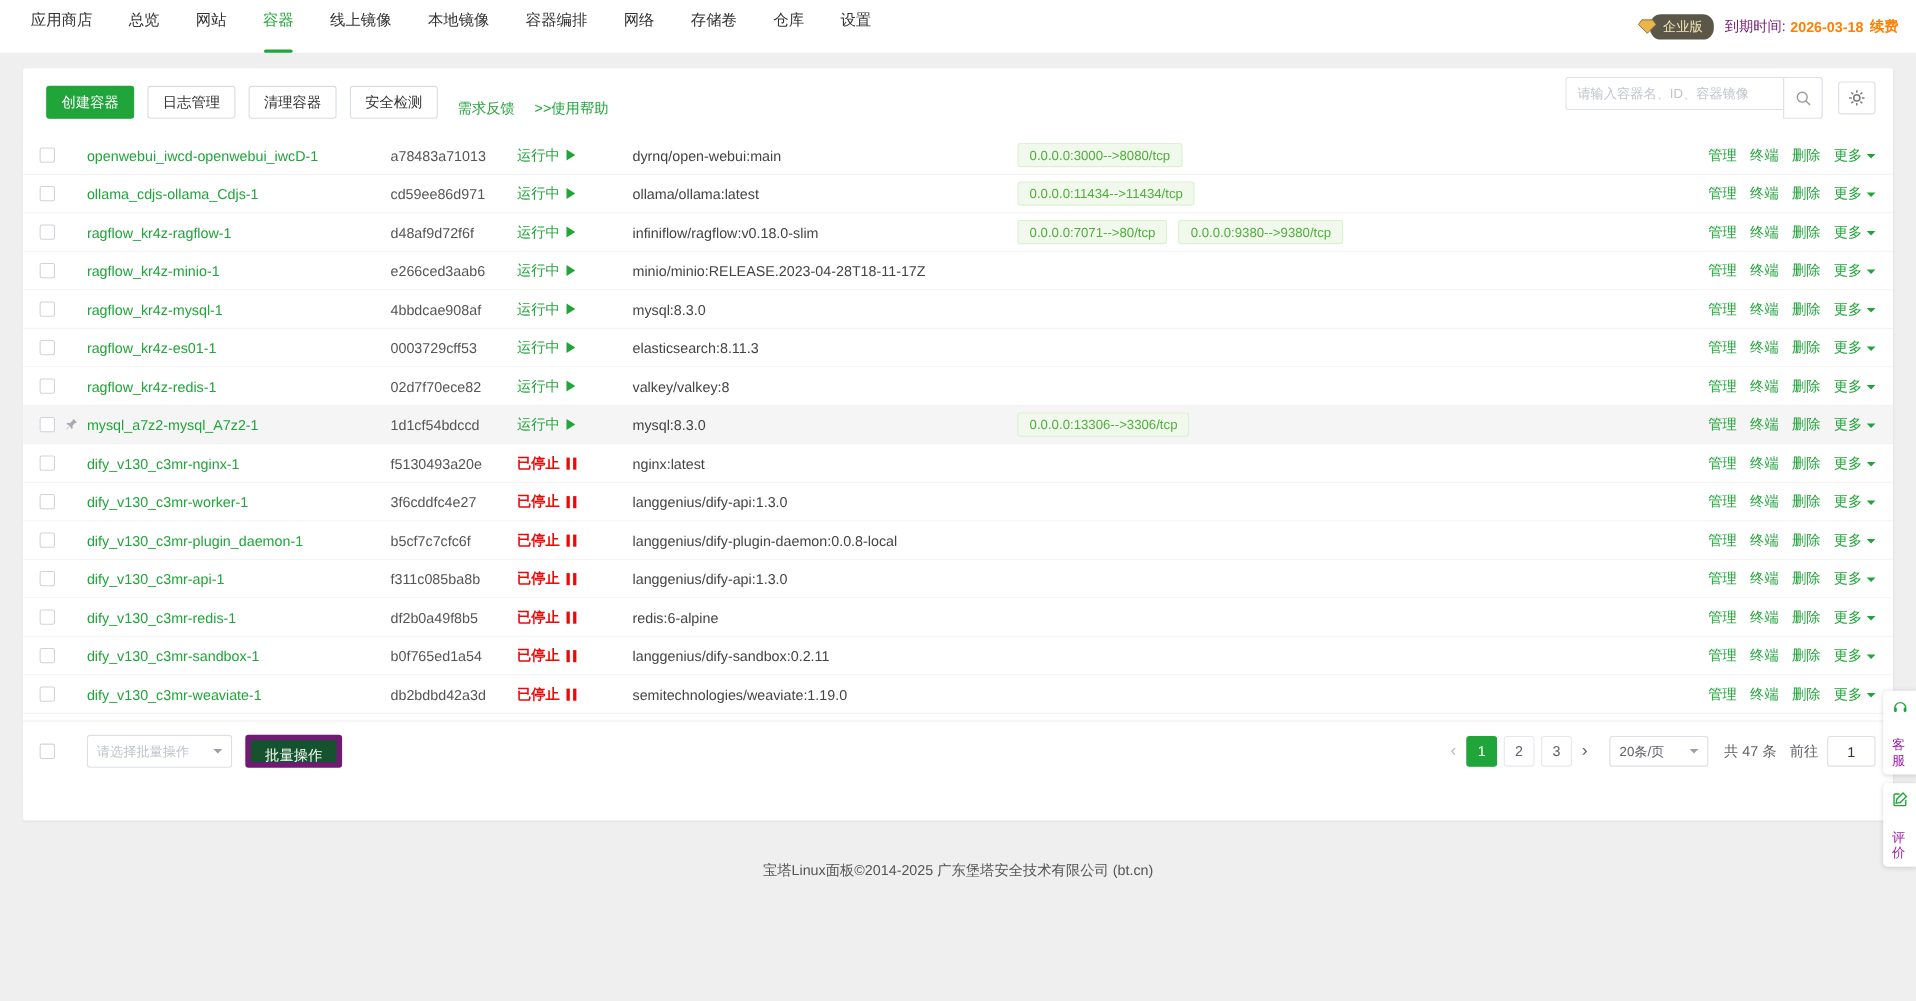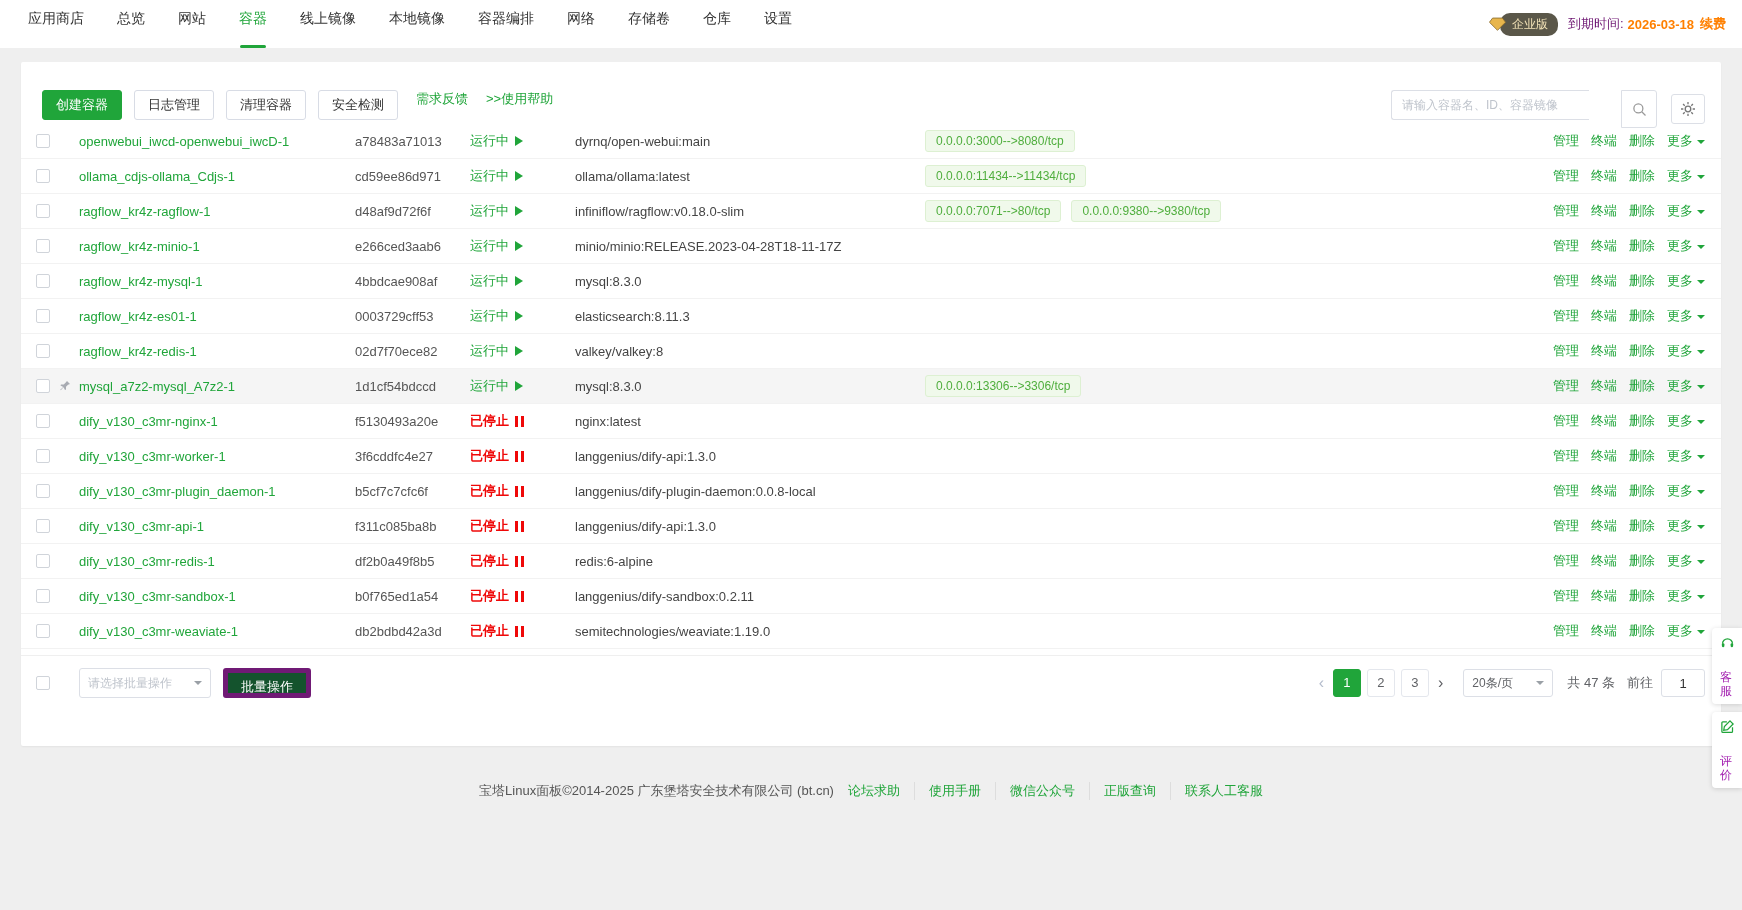--- a/index.html
+++ b/index.html
@@ -18,27 +18,27 @@
   .badge-wrap svg { margin-right:-6px; position:relative; z-index:2; }
   .badge-text { background:#5a5749; color:#f3e3b8; font-size:12px; padding:3px 10px 3px 12px; border-radius:10px; }
   .expiry-label { color:#701a75; font-size:13px; margin-right:4px; }
   .expiry-date { color:#ff8000; font-weight:bold; font-size:13px; margin-right:6px; }
   .renew { color:#ff8000; font-size:13px; font-weight:bold; }
 
   
   .card { position:absolute; left:21px; top:62px; width:1700px; height:684px; background:#fff; border-radius:2px; box-shadow:0 1px 2px rgba(0,0,0,.05); overflow:hidden; }
 
   
-  .toolbar { display:flex; align-items:flex-start; padding:28px 16px 16px 21px; height:62px; }
+  .toolbar { display:flex; align-items:flex-end; padding:28px 16px 16px 21px; height:62px; }
   .btn { height:30px; line-height:28px; padding:0 13px; font-size:13px; border-radius:3px; cursor:pointer; display:inline-block; }
   .btn-primary { background:#20a53a; border:1px solid #20a53a; color:#fff; }
   .btn-default { background:#fff; border:1px solid #d8dce5; color:#333; margin-left:12px; }
   .tool-link { color:#20a53a; font-size:13px; margin-left:18px; }
   .toolbar-right { margin-left:auto; display:flex; align-items:center; }
-  .search-group { display:flex; align-items:stretch; height:38px;gap:32px; }
+  .search-group { display:flex; align-items:stretch; height:38px; }
   .search-input { width:198px; height:30px; border:1px solid #dcdfe6; border-right:none; border-radius:3px 0 0 3px; padding:0 10px; font-size:12px; color:#333; outline:none; font-family:inherit; }
   .search-input::placeholder { color:#bfc4cc; }
   .search-btn { width:36px; border:1px solid #dcdfe6; border-radius:0 3px 3px 0; background:#fff; display:flex; align-items:center; justify-content:center; cursor:pointer; }
   .gear-btn { width:34px; height:30px; margin-left:14px; border:1px solid #dcdfe6; border-radius:3px; background:#fff; display:flex; align-items:center; justify-content:center; cursor:pointer; }
 
   
   .thead { display:flex; align-items:center; height:36px; background:#fafafa; border-top:1px solid #f0f0f0; border-bottom:1px solid #ededed; color:#666; font-size:13px; }
   .tbody { height:531px; overflow:hidden; }
   .row { display:flex; align-items:center; height:35px; border-bottom:1px solid #f2f2f2; background:#fff; font-size:13px; }
   .row.hl { background:#f5f5f5; }
@@ -410,27 +410,20 @@
       <span class="total-text">共 47 条</span>
       <span class="goto-label">前往</span>
       <input class="goto-input" value="1" style="">
     </div>
   </div>
 
 </div>
 
 <div class="footer">
   <span>宝塔Linux面板©2014-2025 广东堡塔安全技术有限公司 (bt.cn)</span>
-  <span style="display:flex;align-items:center;">
-      <a class="flink">论坛求助</a>
-      <a class="flink sep">使用手册</a>
-      <a class="flink sep">微信公众号</a>
-      <a class="flink sep">正版查询</a>
-      <a class="flink sep">联系人工客服</a>
-    </span>
 </div>
 
 <div class="float-stack">
   <div class="float-item">
     <svg viewBox="0 0 24 24" width="15" height="15">
       <path d="M4 14a8 8 0 0 1 16 0" fill="none" stroke="#20a53a" stroke-width="2"></path>
       <rect x="3" y="13" width="4" height="6.5" rx="1.8" fill="#20a53a"></rect>
       <rect x="17" y="13" width="4" height="6.5" rx="1.8" fill="#20a53a"></rect>
     </svg>
     <span class="vtext">客服</span>

